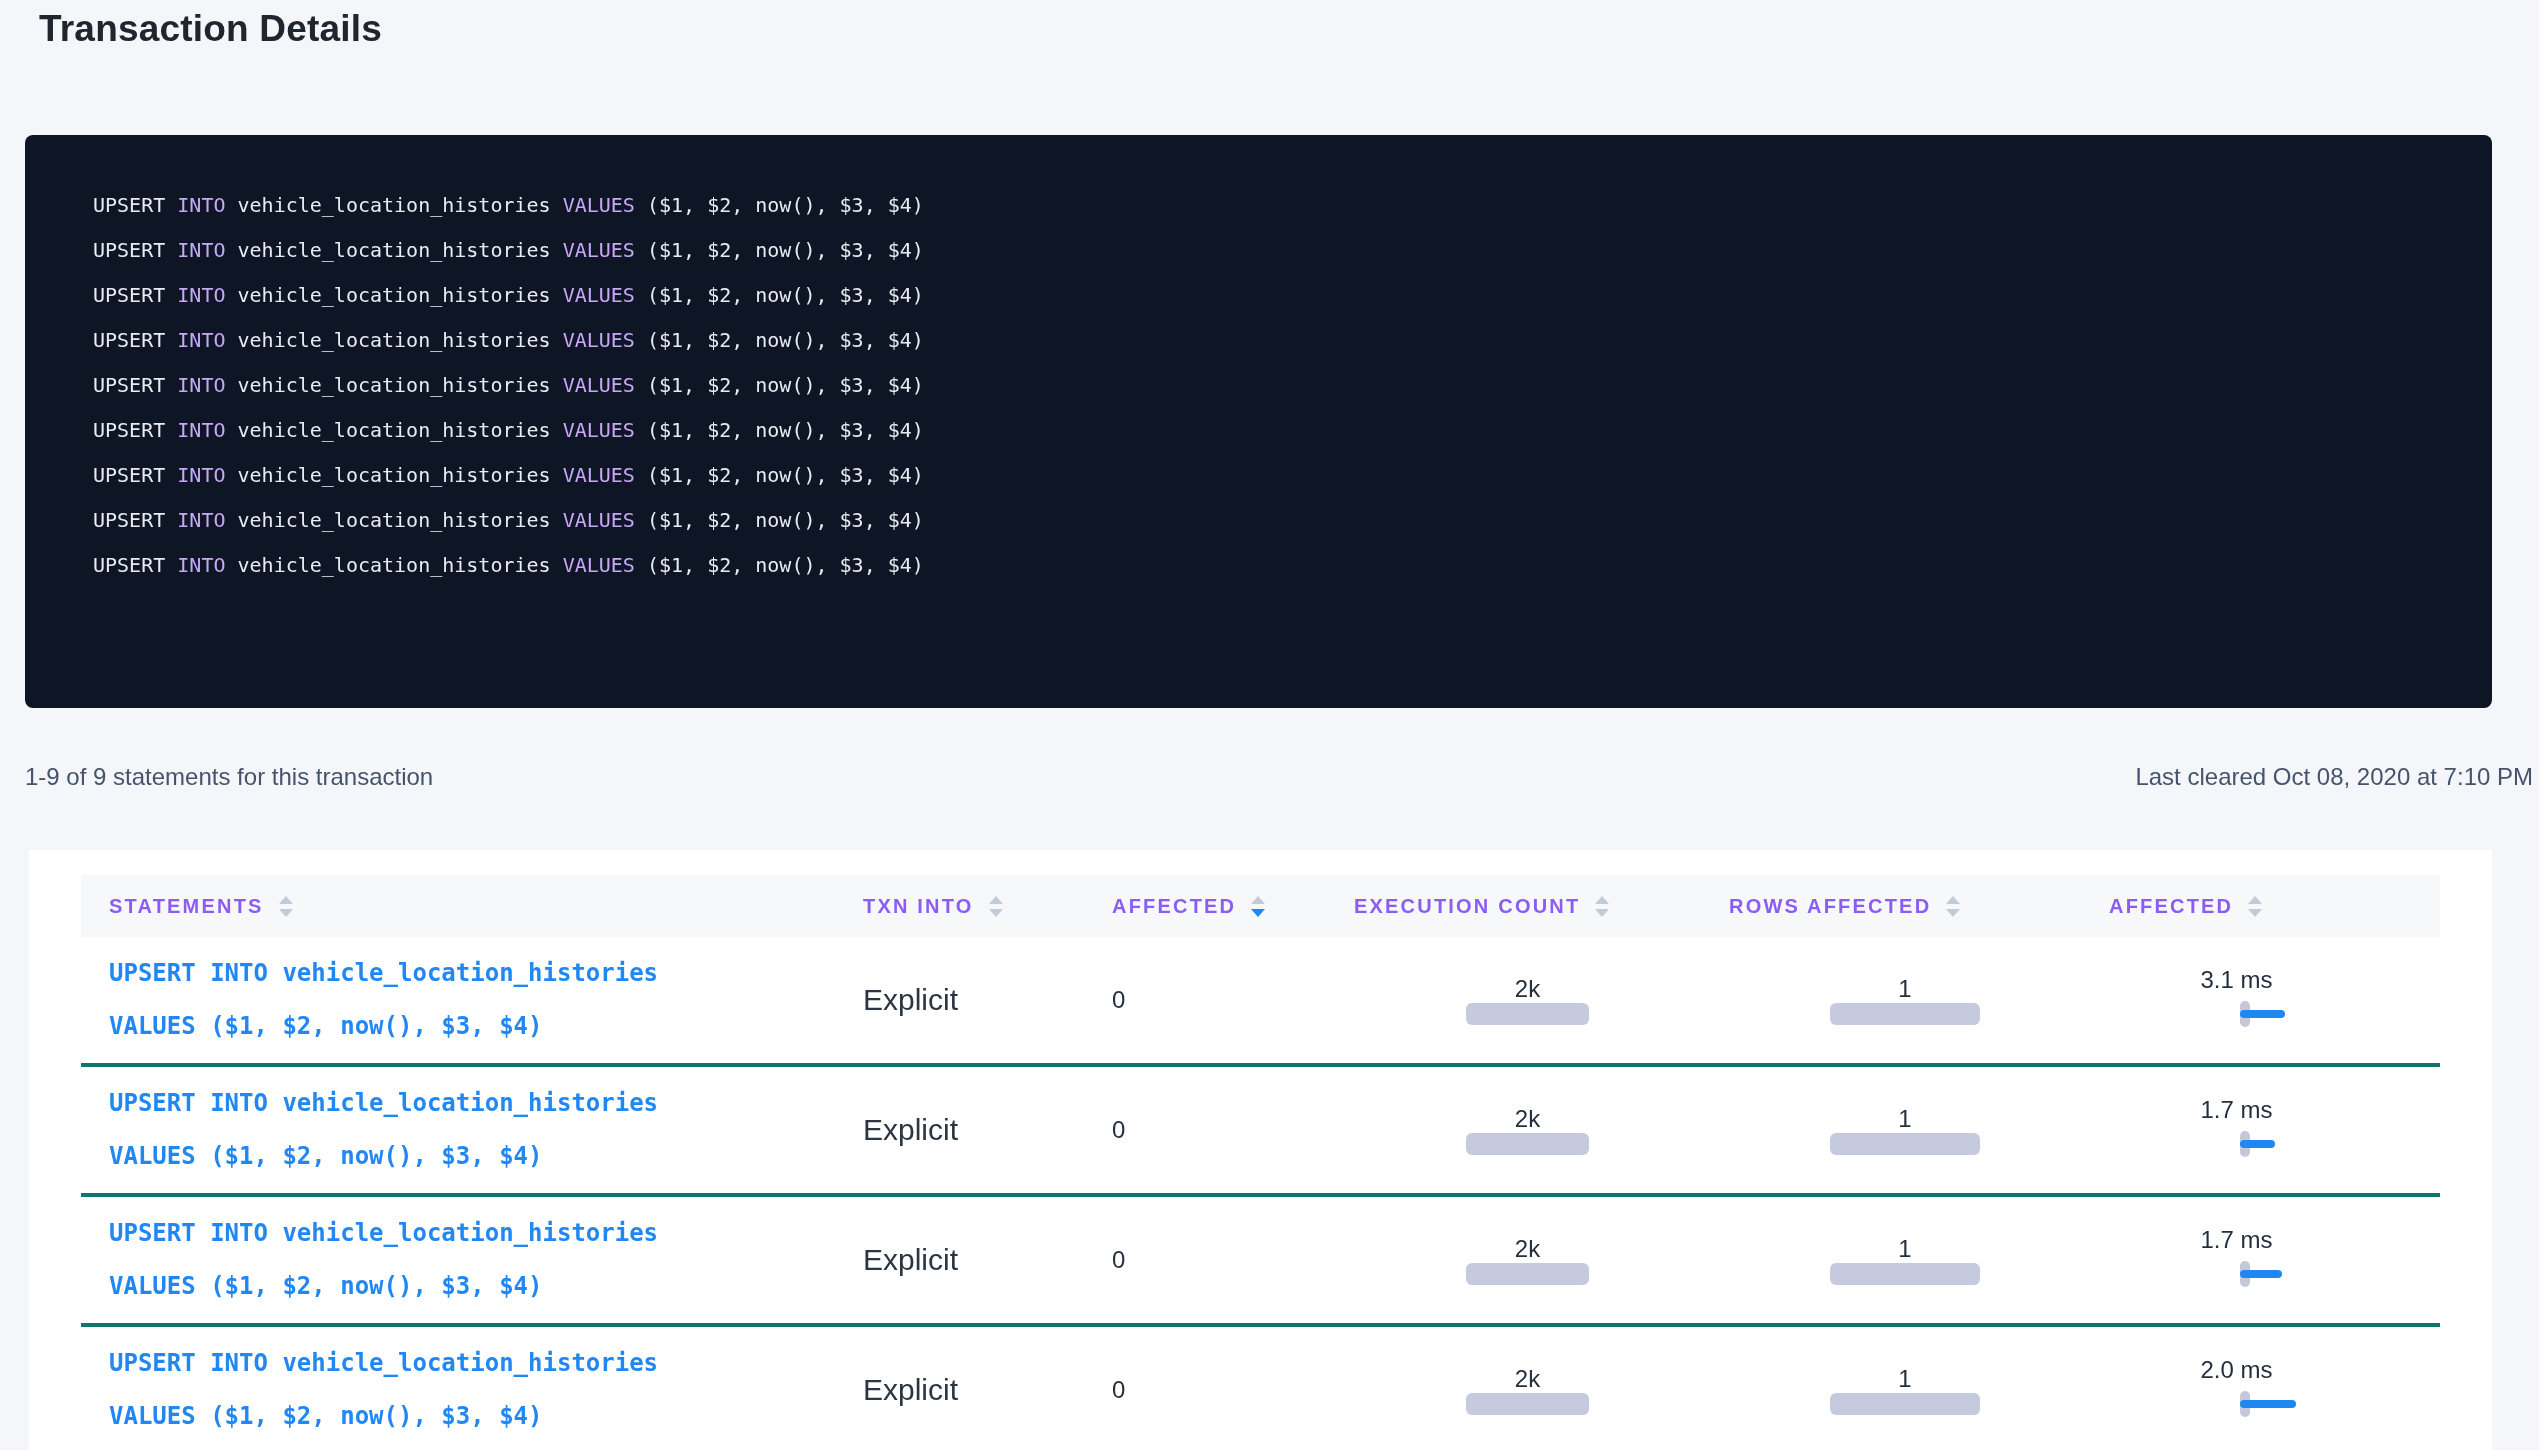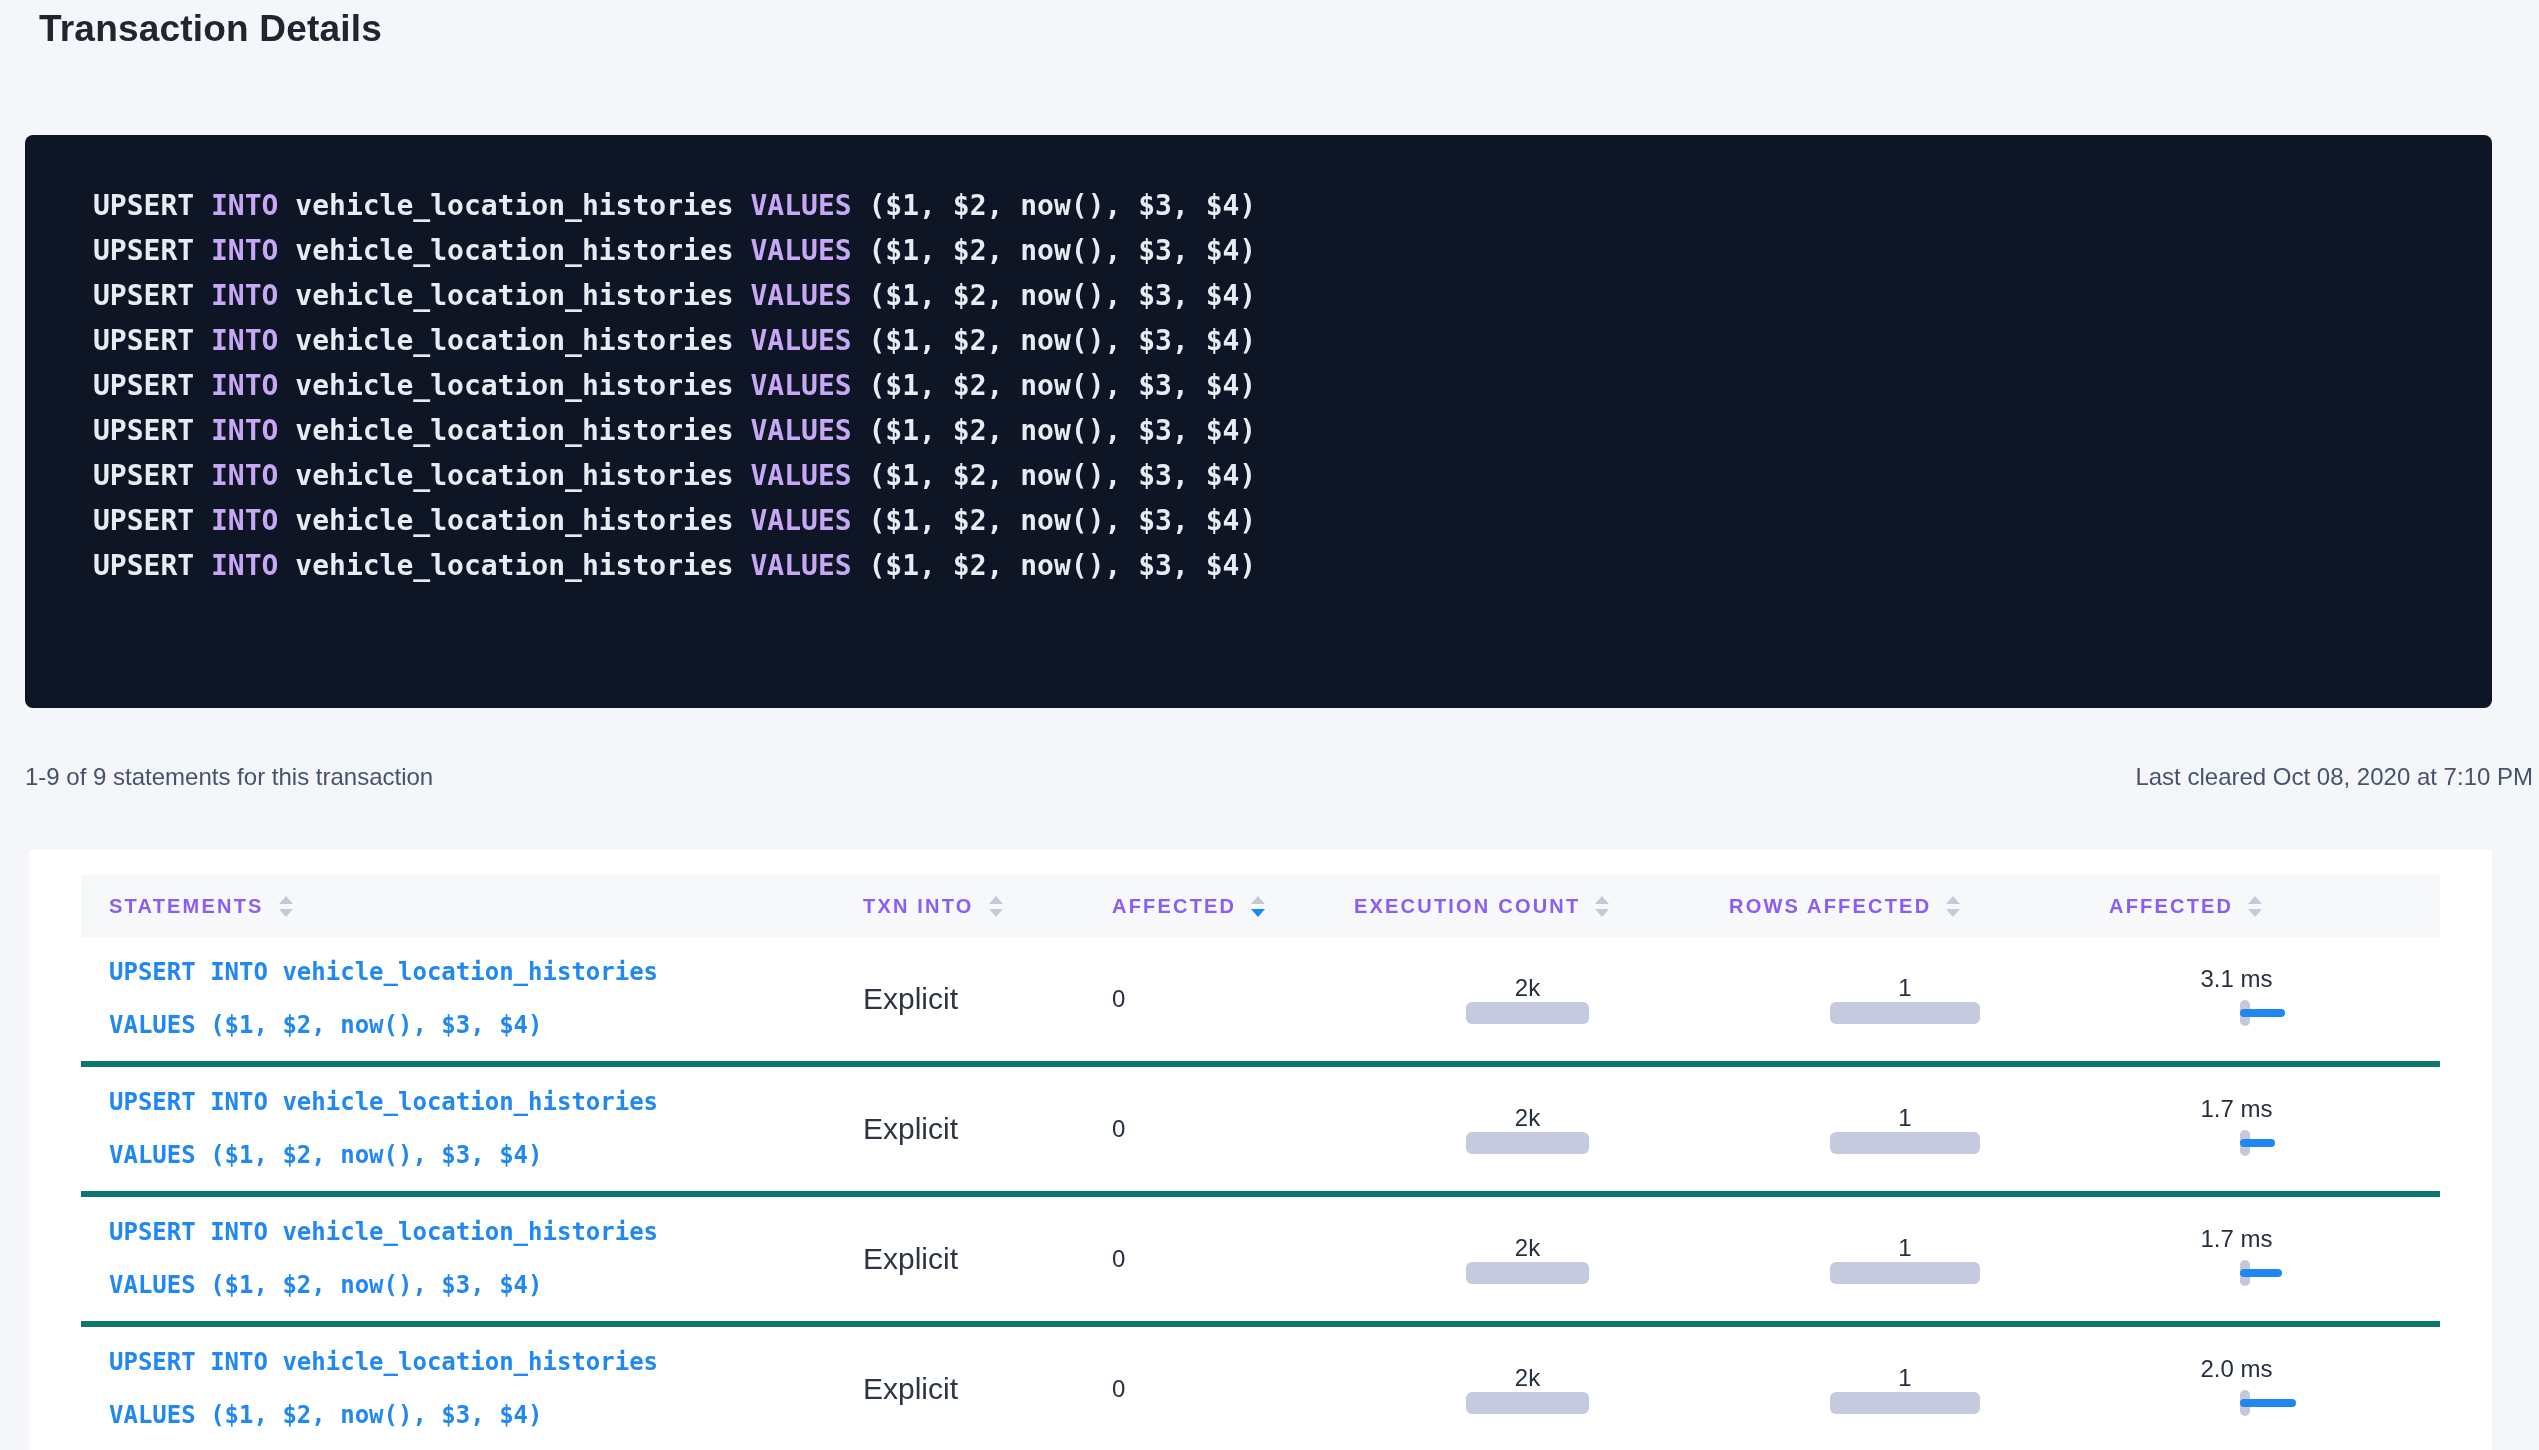--- a/index.html
+++ b/index.html
@@ -21,21 +21,21 @@
 
   
   .code-block {
     position: absolute; left: 25px; top: 135px;
     width: 2467px; height: 573px;
     background: #0e1524; border-radius: 8px;
     padding: 48px 40px 0 68px;
   }
   .code-line {
     font-family: "DejaVu Sans Mono", "Liberation Mono", monospace;
-    font-size: 28px; font-weight: bold; line-height: 45px;
+    font-size: 20px; font-weight: normal; line-height: 45px;
     color: #e9ebf2; white-space: pre;
   }
   .code-line .tk-kw { color: #c8a7f7; }
 
   
   .summary-bar {
     position: absolute; left: 25px; right: 6px; top: 763px;
     display: flex; justify-content: space-between; align-items: baseline;
   }
   .summary-text { font-size: 24px; color: #46536b; }
@@ -70,21 +70,21 @@
   }
   .arrow-down {
     width: 0; height: 0;
     border-left: 7px solid transparent; border-right: 7px solid transparent;
     border-top: 8px solid #c3cbd9;
   }
   .arrow-down.active { border-top-color: #1e87f2; }
 
   .trow {
     height: 130px;
-    border-bottom: 6px solid #0f766e;
+    border-bottom: 4px solid #0f766e;
   }
   .td { padding-left: 28px; }
   .stmt-link {
     font-family: "DejaVu Sans Mono", "Liberation Mono", monospace;
     font-size: 24px; font-weight: bold; line-height: 2.2;
     color: #2188f3; cursor: pointer; text-decoration: none; display: block;
   }
   .td-plain { font-size: 30px; color: #2c3642; }
   .td-num { font-size: 24px; color: #25303e; }
 

